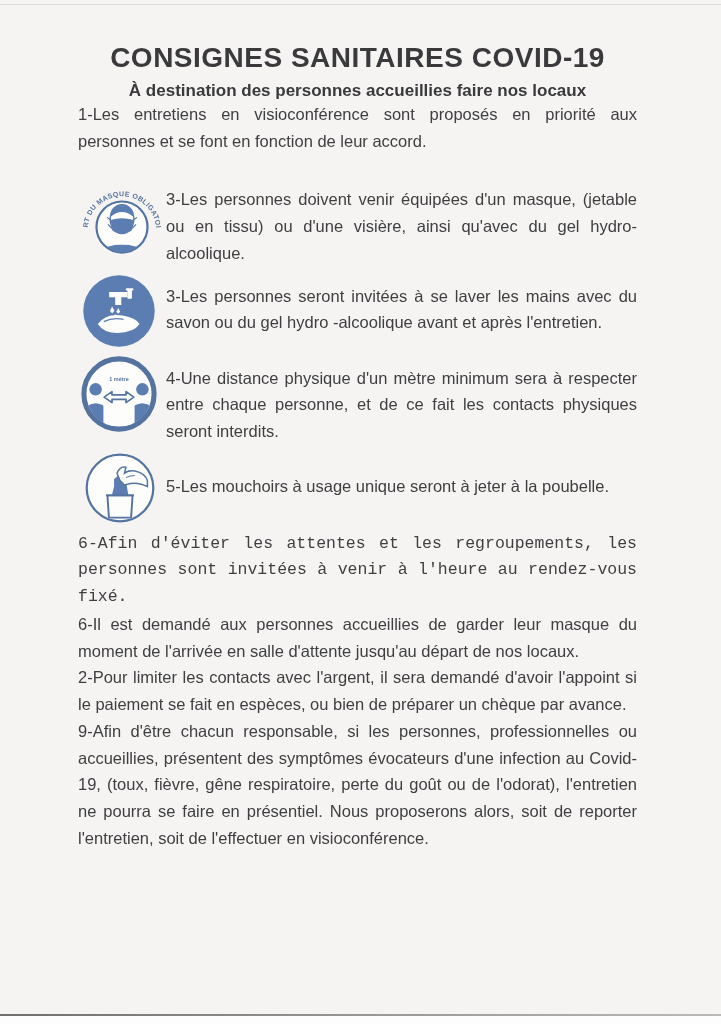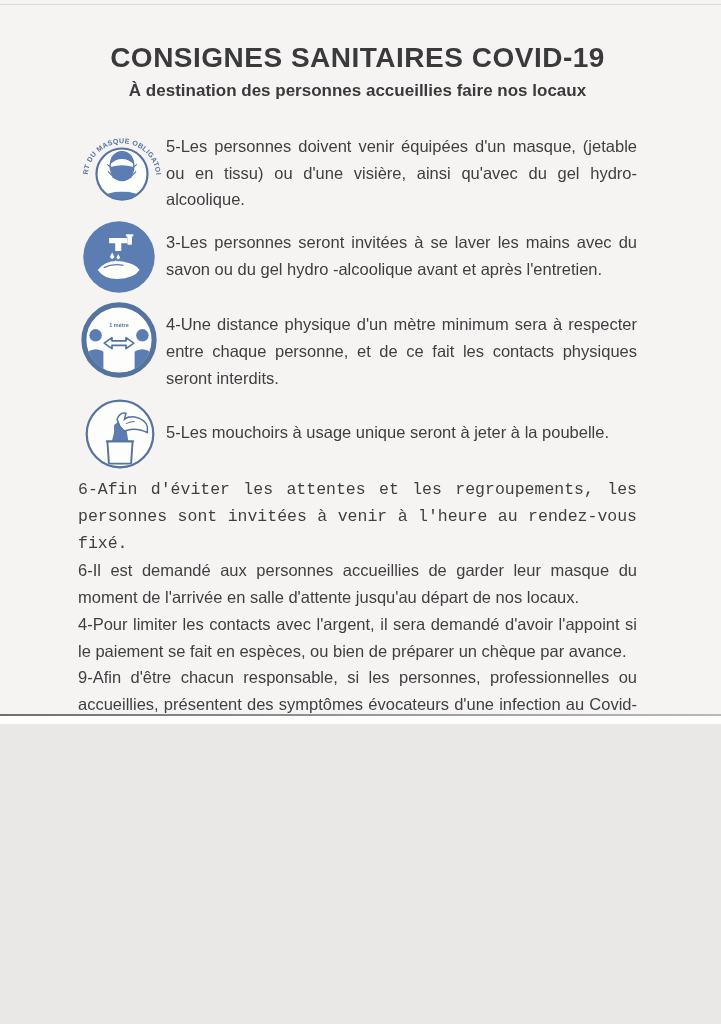--- a/index.html
+++ b/index.html
@@ -1,18 +1,18 @@
 <!DOCTYPE html>
 <html><head>
 <meta charset="utf-8">
 <style>
   html,body{margin:0;padding:0;background:#e9e8e6;}
   .page{
     position:relative;
-    width:721px;height:724px;
+    width:721px;height:1024px;
     margin:0 auto;
     background:#f5f4f2;
     overflow:hidden;
     font-family:"Liberation Sans", sans-serif;
     color:#3f3f42;
     box-shadow:0 0 6px rgba(0,0,0,.15);
   }
   .scan-line-top{
     position:absolute;top:4px;left:0;width:100%;height:1px;
     background:#dcdbd8;
@@ -54,20 +54,21 @@
 <body>
 
 <div class="page">
   <div class="scan-line-top"></div>
 
   <div class="content">
 
     <h1 class="title">CONSIGNES SANITAIRES COVID-19</h1>
     <h2 class="subtitle">À destination des personnes accueillies faire nos locaux</h2>
 
+    <p class="para p1">1-Les entretiens en visioconférence sont proposés en priorité aux personnes et se font en fonction de leur accord.</p>
 
     <div class="icon-rows">
 
       <div class="icon-row">
         <div class="icon-cell">
           <svg width="88" height="88" viewBox="0 0 100 100">
             <defs>
               <path id="maskArc" d="M 11 62 A 39 39 0 0 1 89 62" fill="none"></path>
               <clipPath id="maskClip">
                   <circle cx="50" cy="58" r="29"></circle>
@@ -80,21 +81,21 @@
             <g clip-path="url(#maskClip)">
               <path d="M22 87 Q 50 68 78 87 L 78 92 L 22 92 Z" fill="#5b7db2"></path>
               <rect x="43" y="66" width="14" height="12" fill="#fdfdfc"></rect>
               <ellipse cx="50" cy="49" rx="13.5" ry="16.5" fill="#fdfdfc" stroke="#54749f" stroke-width="1.4"></ellipse>
               <path d="M36.5 47 Q 36.5 33 50 33 Q 63.5 33 63.5 47 Q 57 41 50 41 Q 43 41 36.5 47 Z" fill="#5b7db2"></path>
               <path d="M37 50 Q 50 46 63 50 L 61 62 Q 50 70 39 62 Z" fill="#5b7db2"></path>
               <path d="M37 50 L 33 47 M63 50 L 67 47 M39 60 L 34 55 M61 60 L 66 55" stroke="#54749f" stroke-width="1.3" fill="none"></path>
             </g>
           </svg>
         </div>
-        <p class="para row-text">5-Les personnes doivent venir équipées d'un masque, (jetable ou en tissu) ou d'une visière, ainsi qu'avec du gel hydro-alcoolique.</p>
+        <p class="para row-text">3-Les personnes doivent venir équipées d'un masque, (jetable ou en tissu) ou d'une visière, ainsi qu'avec du gel hydro-alcoolique.</p>
       </div>
 
       <div class="icon-row">
         <div class="icon-cell">
           <svg width="76" height="76" viewBox="0 0 100 100" style="margin-left:3px;">
             <circle cx="50" cy="50" r="47" fill="#5b7db2"></circle>
             <g fill="#fdfdfc">
               <path d="M37 25 h24 v7 h-8 v10 h-8 v-10 h-8 z"></path>
               <rect x="61" y="22" width="6" height="12" rx="1"></rect>
               <rect x="59" y="20" width="10" height="3" rx="1"></rect>
@@ -151,19 +152,19 @@
             </g>
           </svg>
         </div>
         <p class="para row-text single">5-Les mouchoirs à usage unique seront à jeter à la poubelle.</p>
       </div>
 
     </div>
 
     <p class="para p6">6-Afin d'éviter les attentes et les regroupements, les personnes sont invitées à venir à l'heure au rendez-vous fixé.</p>
     <p class="para p7">6-Il est demandé aux personnes accueillies de garder leur masque du moment de l'arrivée en salle d'attente jusqu'au départ de nos locaux.</p>
-    <p class="para p8">4-Pour limiter les contacts avec l'argent, il sera demandé d'avoir l'appoint si le paiement se fait en espèces, ou bien de préparer un chèque par avance.</p>
+    <p class="para p8">2-Pour limiter les contacts avec l'argent, il sera demandé d'avoir l'appoint si le paiement se fait en espèces, ou bien de préparer un chèque par avance.</p>
     <p class="para p9">9-Afin d'être chacun responsable, si les personnes, professionnelles ou accueillies, présentent des symptômes évocateurs d'une infection au Covid-19, (toux, fièvre, gêne respiratoire, perte du goût ou de l'odorat), l'entretien ne pourra se faire en présentiel. Nous proposerons alors, soit de reporter l'entretien, soit de l'effectuer en visioconférence.</p>
 
   </div>
 
   <div class="scan-line-bottom"></div>
 </div>
 
 </body></html>

